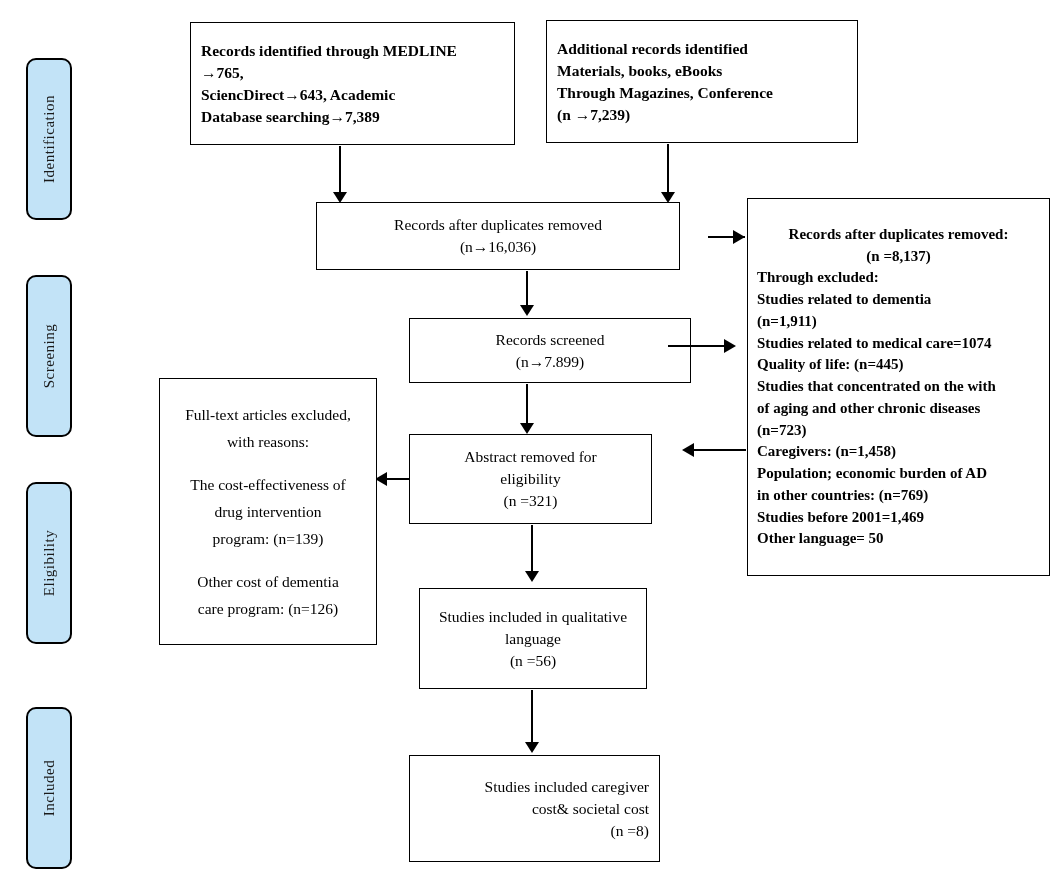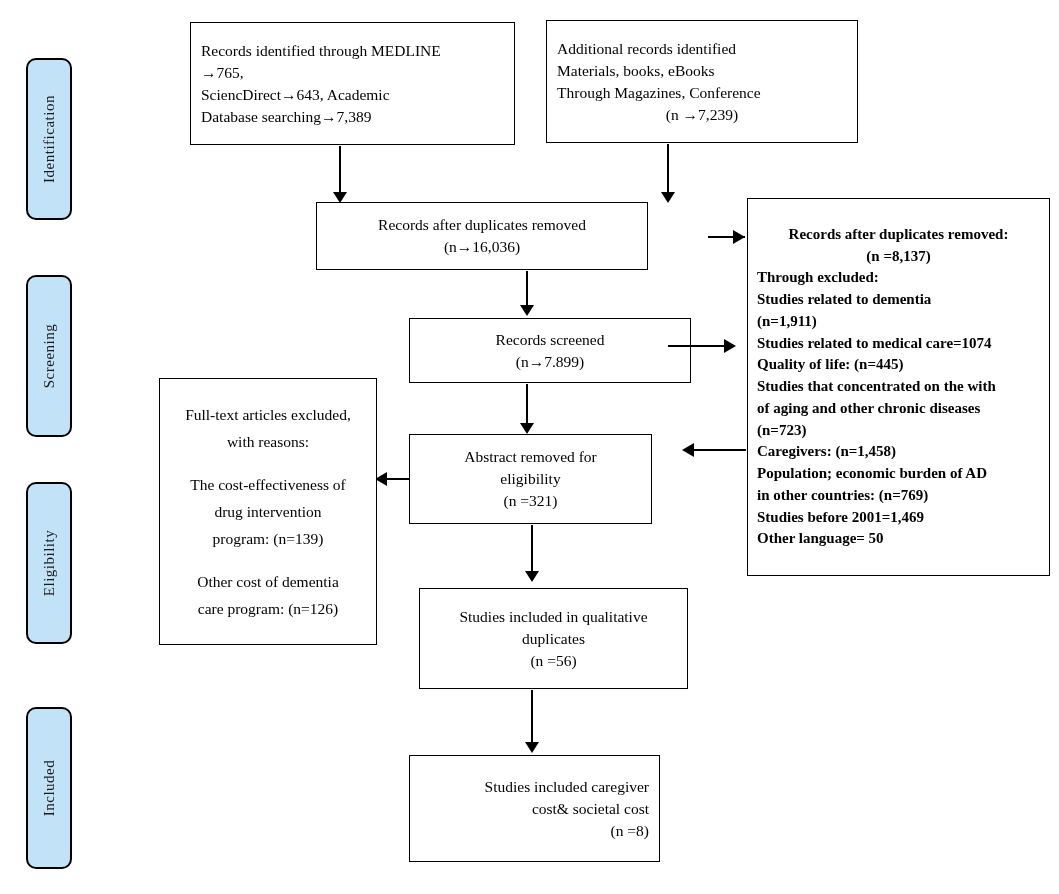--- a/index.html
+++ b/index.html
@@ -42,21 +42,21 @@
     background: #ffffff;
     border: 1.6px solid #000000;
     box-sizing: border-box;
     display: flex;
     flex-direction: column;
     justify-content: center;
     font-size: 15.5px;
     line-height: 1.42;
   }
   .box .ln { display: block; }
-  .box.pad-l { padding: 6px 10px; text-align: left; }
+  .box.pad-l { padding: 6px 10px; text-align: left; font-weight: bold; }
   .box.center { padding: 6px 10px; text-align: center; }
   .box.just { padding: 2px 9px; text-align: justify; text-justify: inter-word; font-weight: bold; }
   .box.just .ln { text-align: justify; }
   .box.just .ln.last { text-align: left; }
   .box.just .ln.ctr { text-align: center; }
   .spacer { display: block; height: 16px; }
 
   
   .vline {
     position: absolute;
@@ -115,30 +115,30 @@
     <span class="ln">Records identified through MEDLINE</span>
     <span class="ln">→765,</span>
     <span class="ln">SciencDirect→643, Academic</span>
     <span class="ln">Database searching→7,389</span>
   </div>
 
   <div class="box pad-l" style="left:546px; top:20px; width:312px; height:123px;">
     <span class="ln">Additional records identified</span>
     <span class="ln">Materials, books, eBooks</span>
     <span class="ln">Through Magazines, Conference</span>
-    <span class="ln" style="text-align:center;">(n →7,239)</span>
+    <span class="ln" style="text-align:left;">(n →7,239)</span>
   </div>
 
   <div class="vline" style="left:339px; top:146px; height:48px;"></div>
   <div class="arrow-down" style="left:333px; top:192px;"></div>
 
   <div class="vline" style="left:667px; top:144px; height:50px;"></div>
   <div class="arrow-down" style="left:661px; top:192px;"></div>
 
-  <div class="box center" style="left:316px; top:202px; width:332px; height:68px;">
+  <div class="box center" style="left:316px; top:202px; width:364px; height:68px;">
     <span class="ln">Records after duplicates removed</span>
     <span class="ln">(n→16,036)</span>
   </div>
 
   <div class="hline" style="left:708px; top:236px; width:37px;"></div>
   <div class="arrow-right" style="left:733px; top:230px;"></div>
 
   <div class="vline" style="left:526px; top:271px; height:36px;"></div>
   <div class="arrow-down" style="left:520px; top:305px;"></div>
 
@@ -161,23 +161,23 @@
 
   <div class="hline" style="left:690px; top:449px; width:56px;"></div>
   <div class="arrow-left" style="left:682px; top:443px;"></div>
 
   <div class="hline" style="left:386px; top:478px; width:24px;"></div>
   <div class="arrow-left" style="left:375px; top:472px;"></div>
 
   <div class="vline" style="left:531px; top:525px; height:48px;"></div>
   <div class="arrow-down" style="left:525px; top:571px;"></div>
 
-  <div class="box center" style="left:419px; top:588px; width:269px; height:101px;">
+  <div class="box center" style="left:419px; top:588px; width:228px; height:101px;">
     <span class="ln">Studies included in qualitative</span>
-    <span class="ln">duplicates</span>
+    <span class="ln">language</span>
     <span class="ln">(n =56)</span>
   </div>
 
   <div class="vline" style="left:531px; top:690px; height:54px;"></div>
   <div class="arrow-down" style="left:525px; top:742px;"></div>
 
   <div class="box center" style="left:409px; top:755px; width:251px; height:107px;align-items:flex-end;">
     <span class="ln">Studies included caregiver</span>
     <span class="ln">cost&amp; societal cost</span>
     <span class="ln">(n =8)</span>

